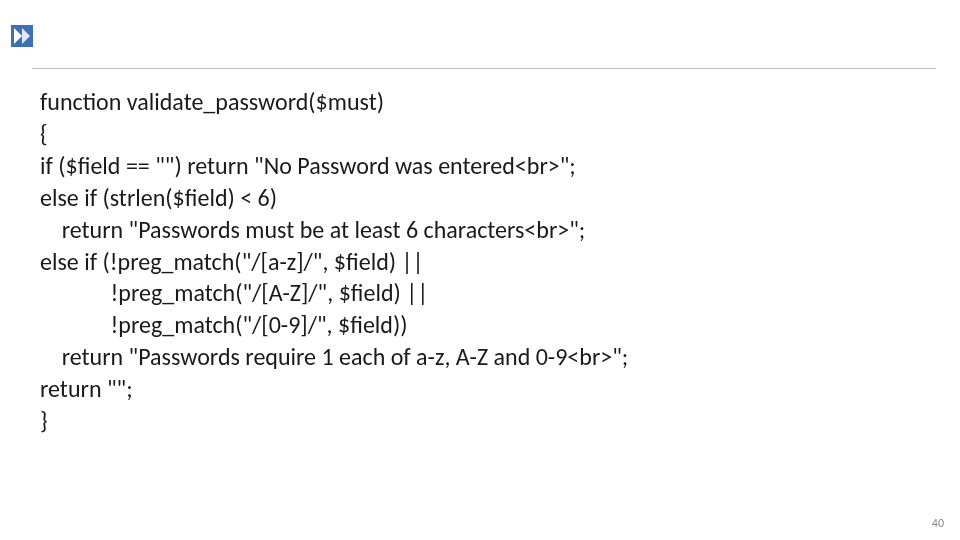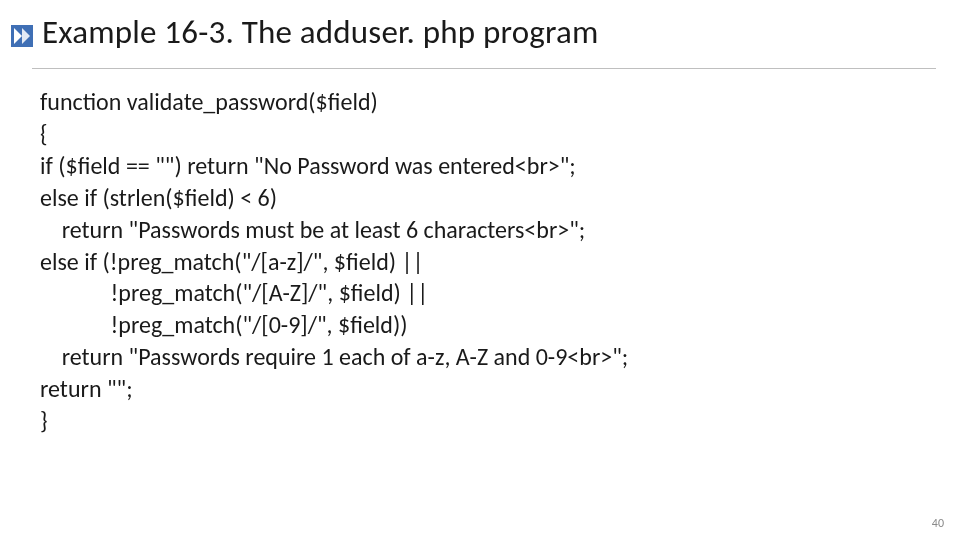--- a/index.html
+++ b/index.html
@@ -67,25 +67,24 @@
 <div class="slide">
 
   <div class="bullet-icon">
     <svg width="24" height="24" viewBox="0 0 24 24">
       <rect x="1" y="1" width="22" height="22" fill="#3f6fb5"></rect>
       <polygon points="4,4 12,12 4,20" fill="#ffffff"></polygon>
       <polygon points="12,4 20,12 12,20" fill="#ffffff" opacity="0.85"></polygon>
     </svg>
   </div>
 
-  <div class="title">Example 16-3. The adduser. php program</div>
 
   <div class="hr"></div>
 
-  <div class="content"><span>function validate_password($field)</span>
+  <div class="content"><span>function validate_password($must)</span>
 <span>{</span>
 <span>if ($field == "") return "No Password was entered&lt;br&gt;";</span>
 <span>else if (strlen($field) &lt; 6)</span>
 <span>    return "Passwords must be at least 6 characters&lt;br&gt;";</span>
 <span>else if (!preg_match("/[a-z]/", $field) ||</span>
 <span>             !preg_match("/[A-Z]/", $field) ||</span>
 <span>             !preg_match("/[0-9]/", $field))</span>
 <span>    return "Passwords require 1 each of a-z, A-Z and 0-9&lt;br&gt;";</span>
 <span>return "";</span>
 <span>}</span></div>

